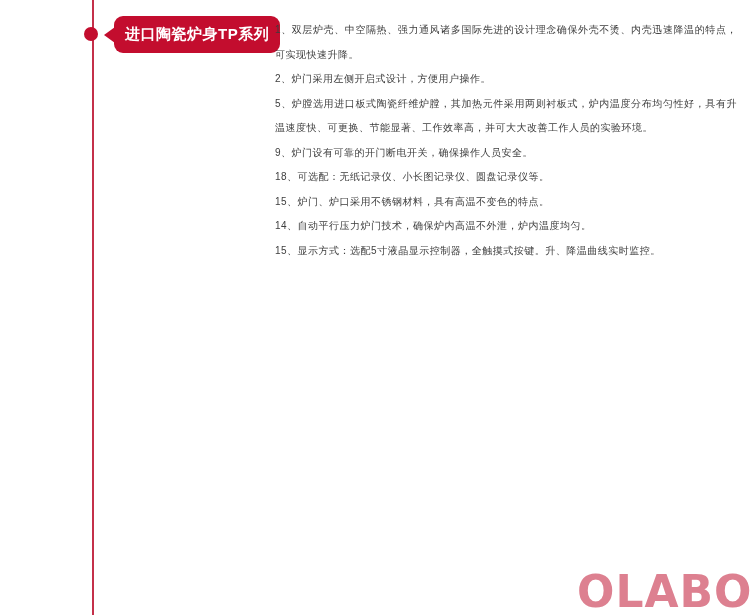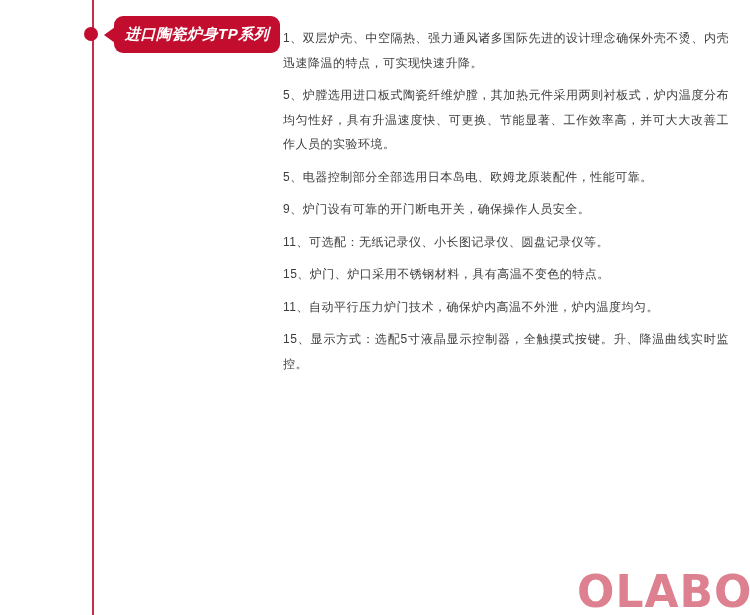--- a/index.html
+++ b/index.html
@@ -44,21 +44,20 @@
     border-radius: 9px;
     display: flex;
     align-items: center;
     padding: 0 11px;
     box-sizing: border-box;
     color: #ffffff;
     font-size: 15px;
     font-weight: bold;
     letter-spacing: 0.5px;
     white-space: nowrap;
-    font-style: italic;
   }
   .section-badge .arrow-left {
     position: absolute;
     left: -10px;
     top: 50%;
     transform: translateY(-50%);
     width: 0;
     height: 0;
     border-top: 8px solid transparent;
     border-bottom: 8px solid transparent;
@@ -66,24 +65,24 @@
   }
   
   .feature-list {
     position: absolute;
     left: 275px;
     top: 18px;
     width: 462px;
     z-index: 1;
   }
   .feature-list p {
-    margin: 8px;
+    margin: 0;
     padding: 0;
     color: #3d3d3d;
-    font-size: 12px;
+    font-size: 10px;
     line-height: 24.5px;
     letter-spacing: 0.5px;
     text-align: justify;
   }
   
   .watermark {
     position: absolute;
     left: 577px;
     top: 566px;
     z-index: 0;
@@ -104,22 +103,22 @@
 
   <div class="section-badge">
     <span class="arrow-left"></span>
     <span>进口陶瓷炉身TP系列</span>
   </div>
 
   <div class="watermark">OLABO</div>
 
   <div class="feature-list">
     <p>1、双层炉壳、中空隔热、强力通风诸多国际先进的设计理念确保外壳不烫、内壳迅速降温的特点，可实现快速升降。</p>
+    <p>2、炉门采用左侧开启式设计，方便用户操作。</p>
     <p>5、炉膛选用进口板式陶瓷纤维炉膛，其加热元件采用两则衬板式，炉内温度分布均匀性好，具有升温速度快、可更换、节能显著、工作效率高，并可大大改善工作人员的实验环境。</p>
-    <p>5、电器控制部分全部选用日本岛电、欧姆龙原装配件，性能可靠。</p>
     <p>9、炉门设有可靠的开门断电开关，确保操作人员安全。</p>
-    <p>11、可选配：无纸记录仪、小长图记录仪、圆盘记录仪等。</p>
+    <p>18、可选配：无纸记录仪、小长图记录仪、圆盘记录仪等。</p>
     <p>15、炉门、炉口采用不锈钢材料，具有高温不变色的特点。</p>
-    <p>11、自动平行压力炉门技术，确保炉内高温不外泄，炉内温度均匀。</p>
+    <p>14、自动平行压力炉门技术，确保炉内高温不外泄，炉内温度均匀。</p>
     <p>15、显示方式：选配5寸液晶显示控制器，全触摸式按键。升、降温曲线实时监控。</p>
   </div>
 
 </div>
 
 </body></html>

